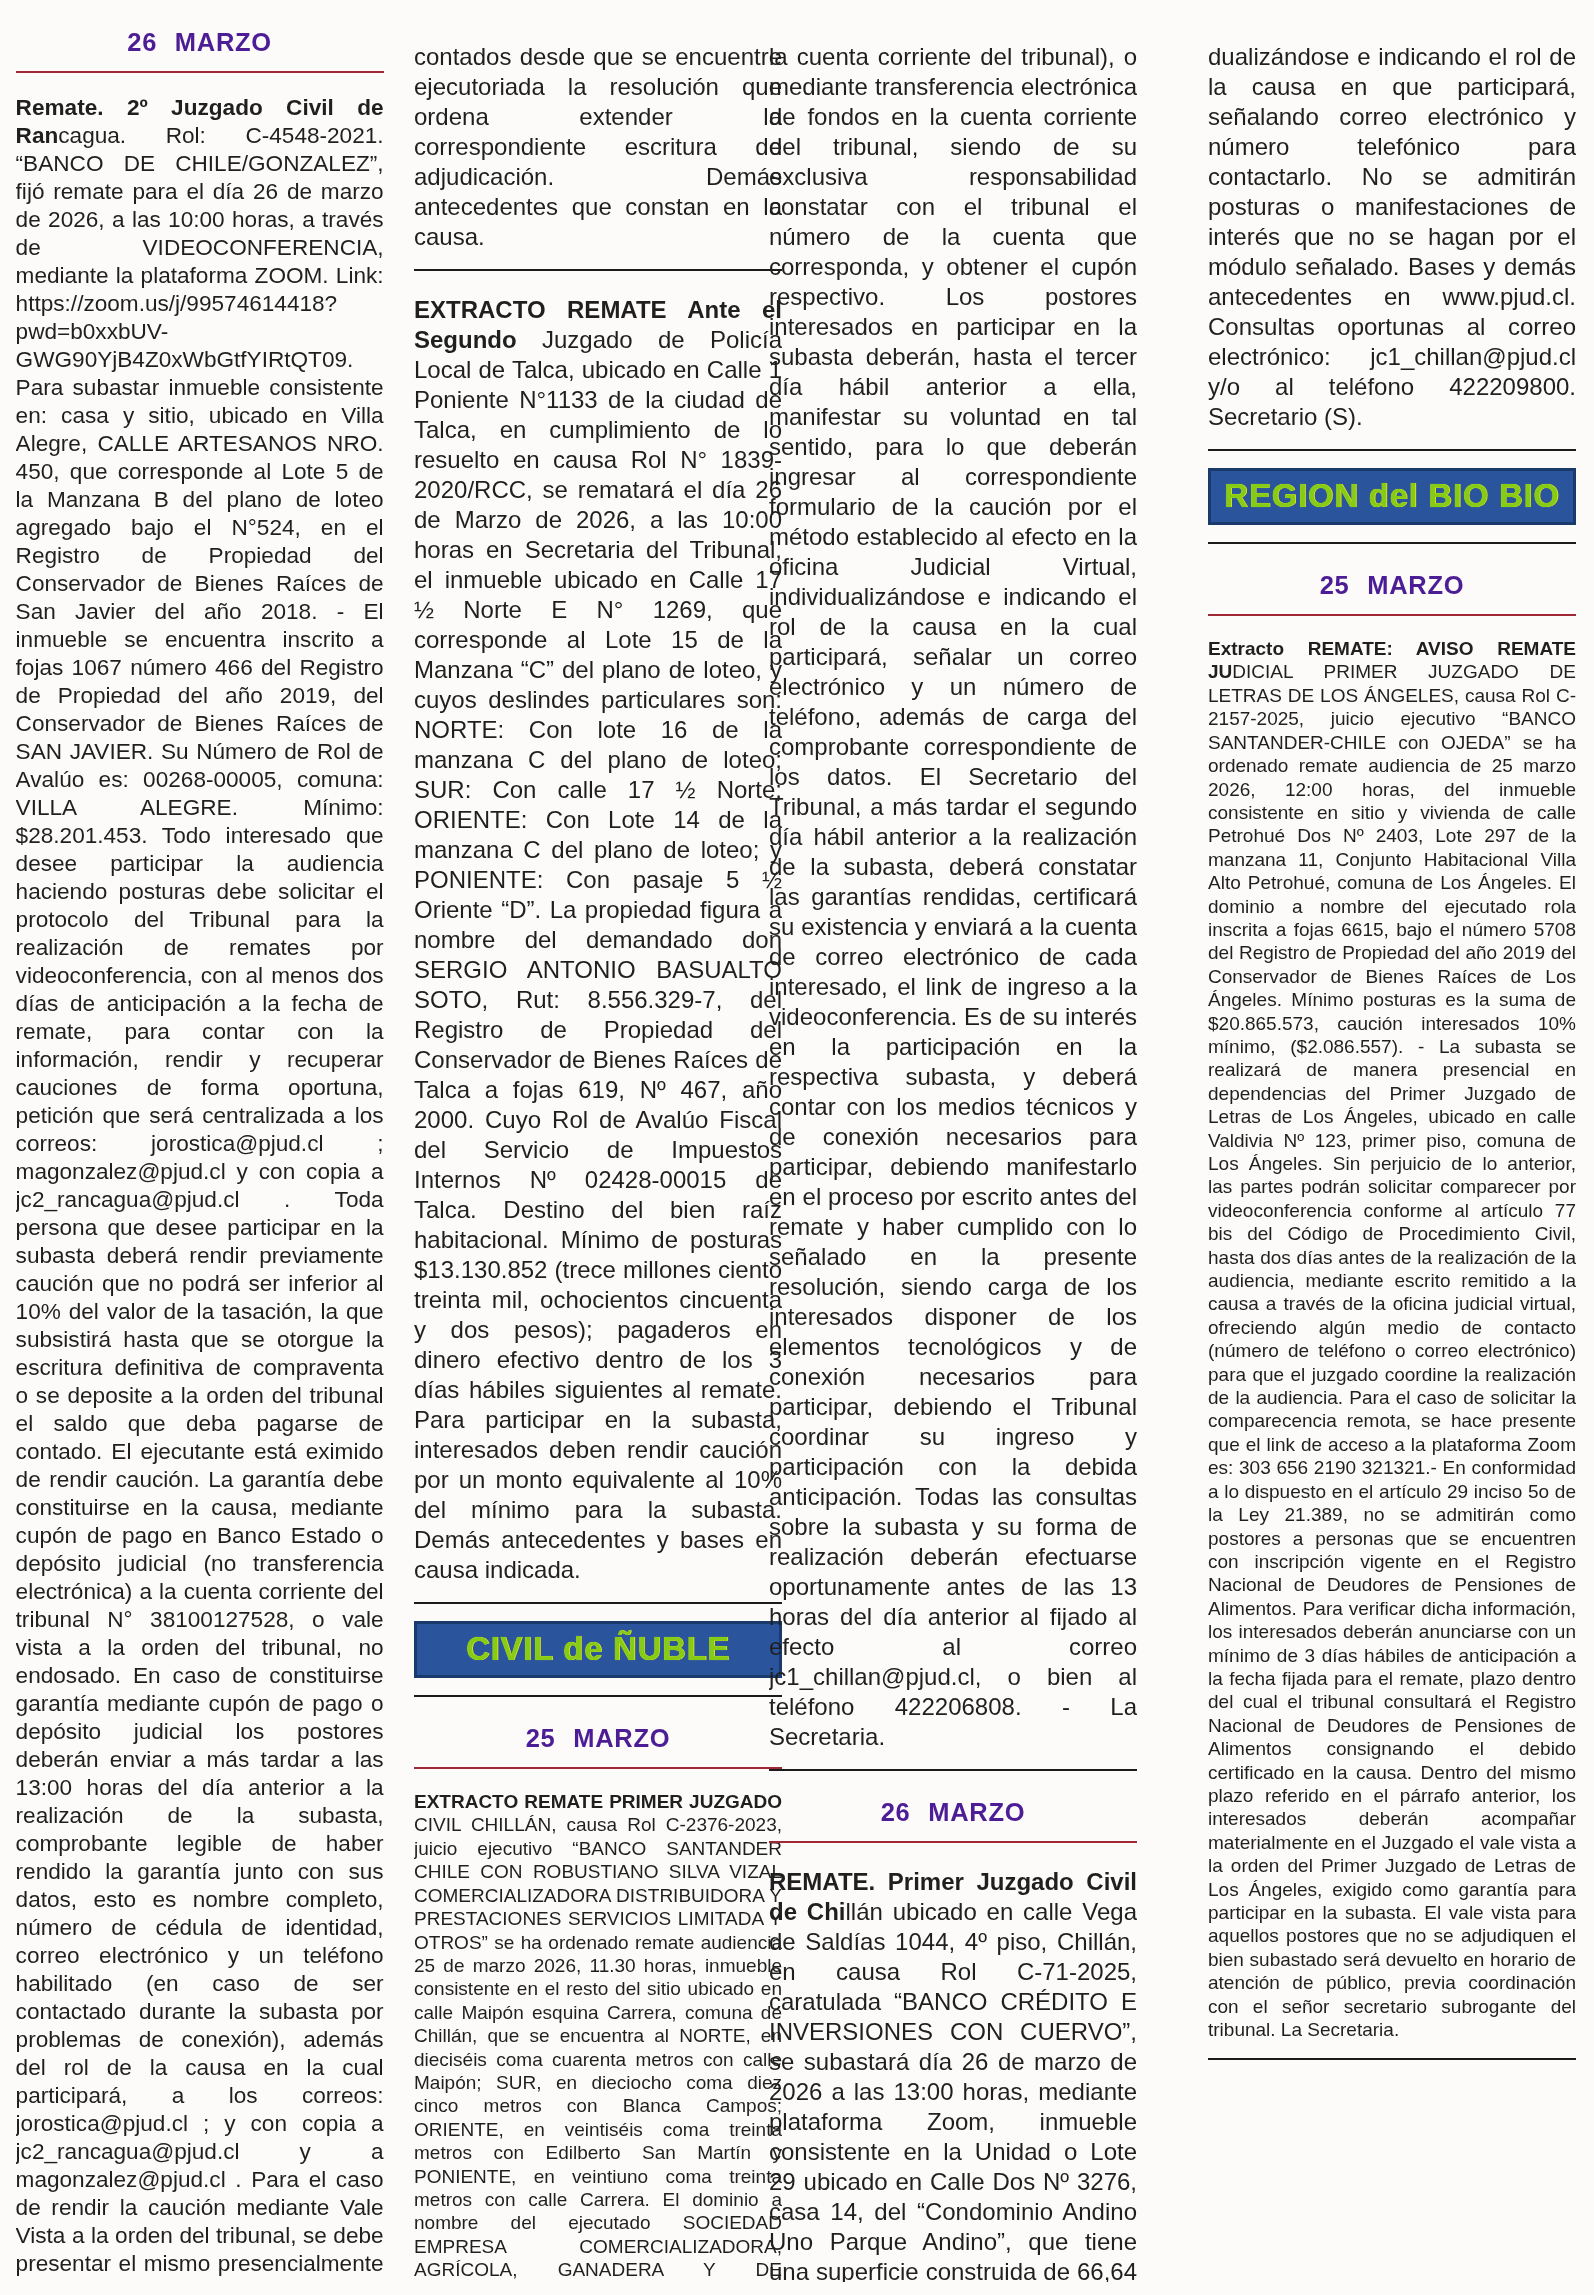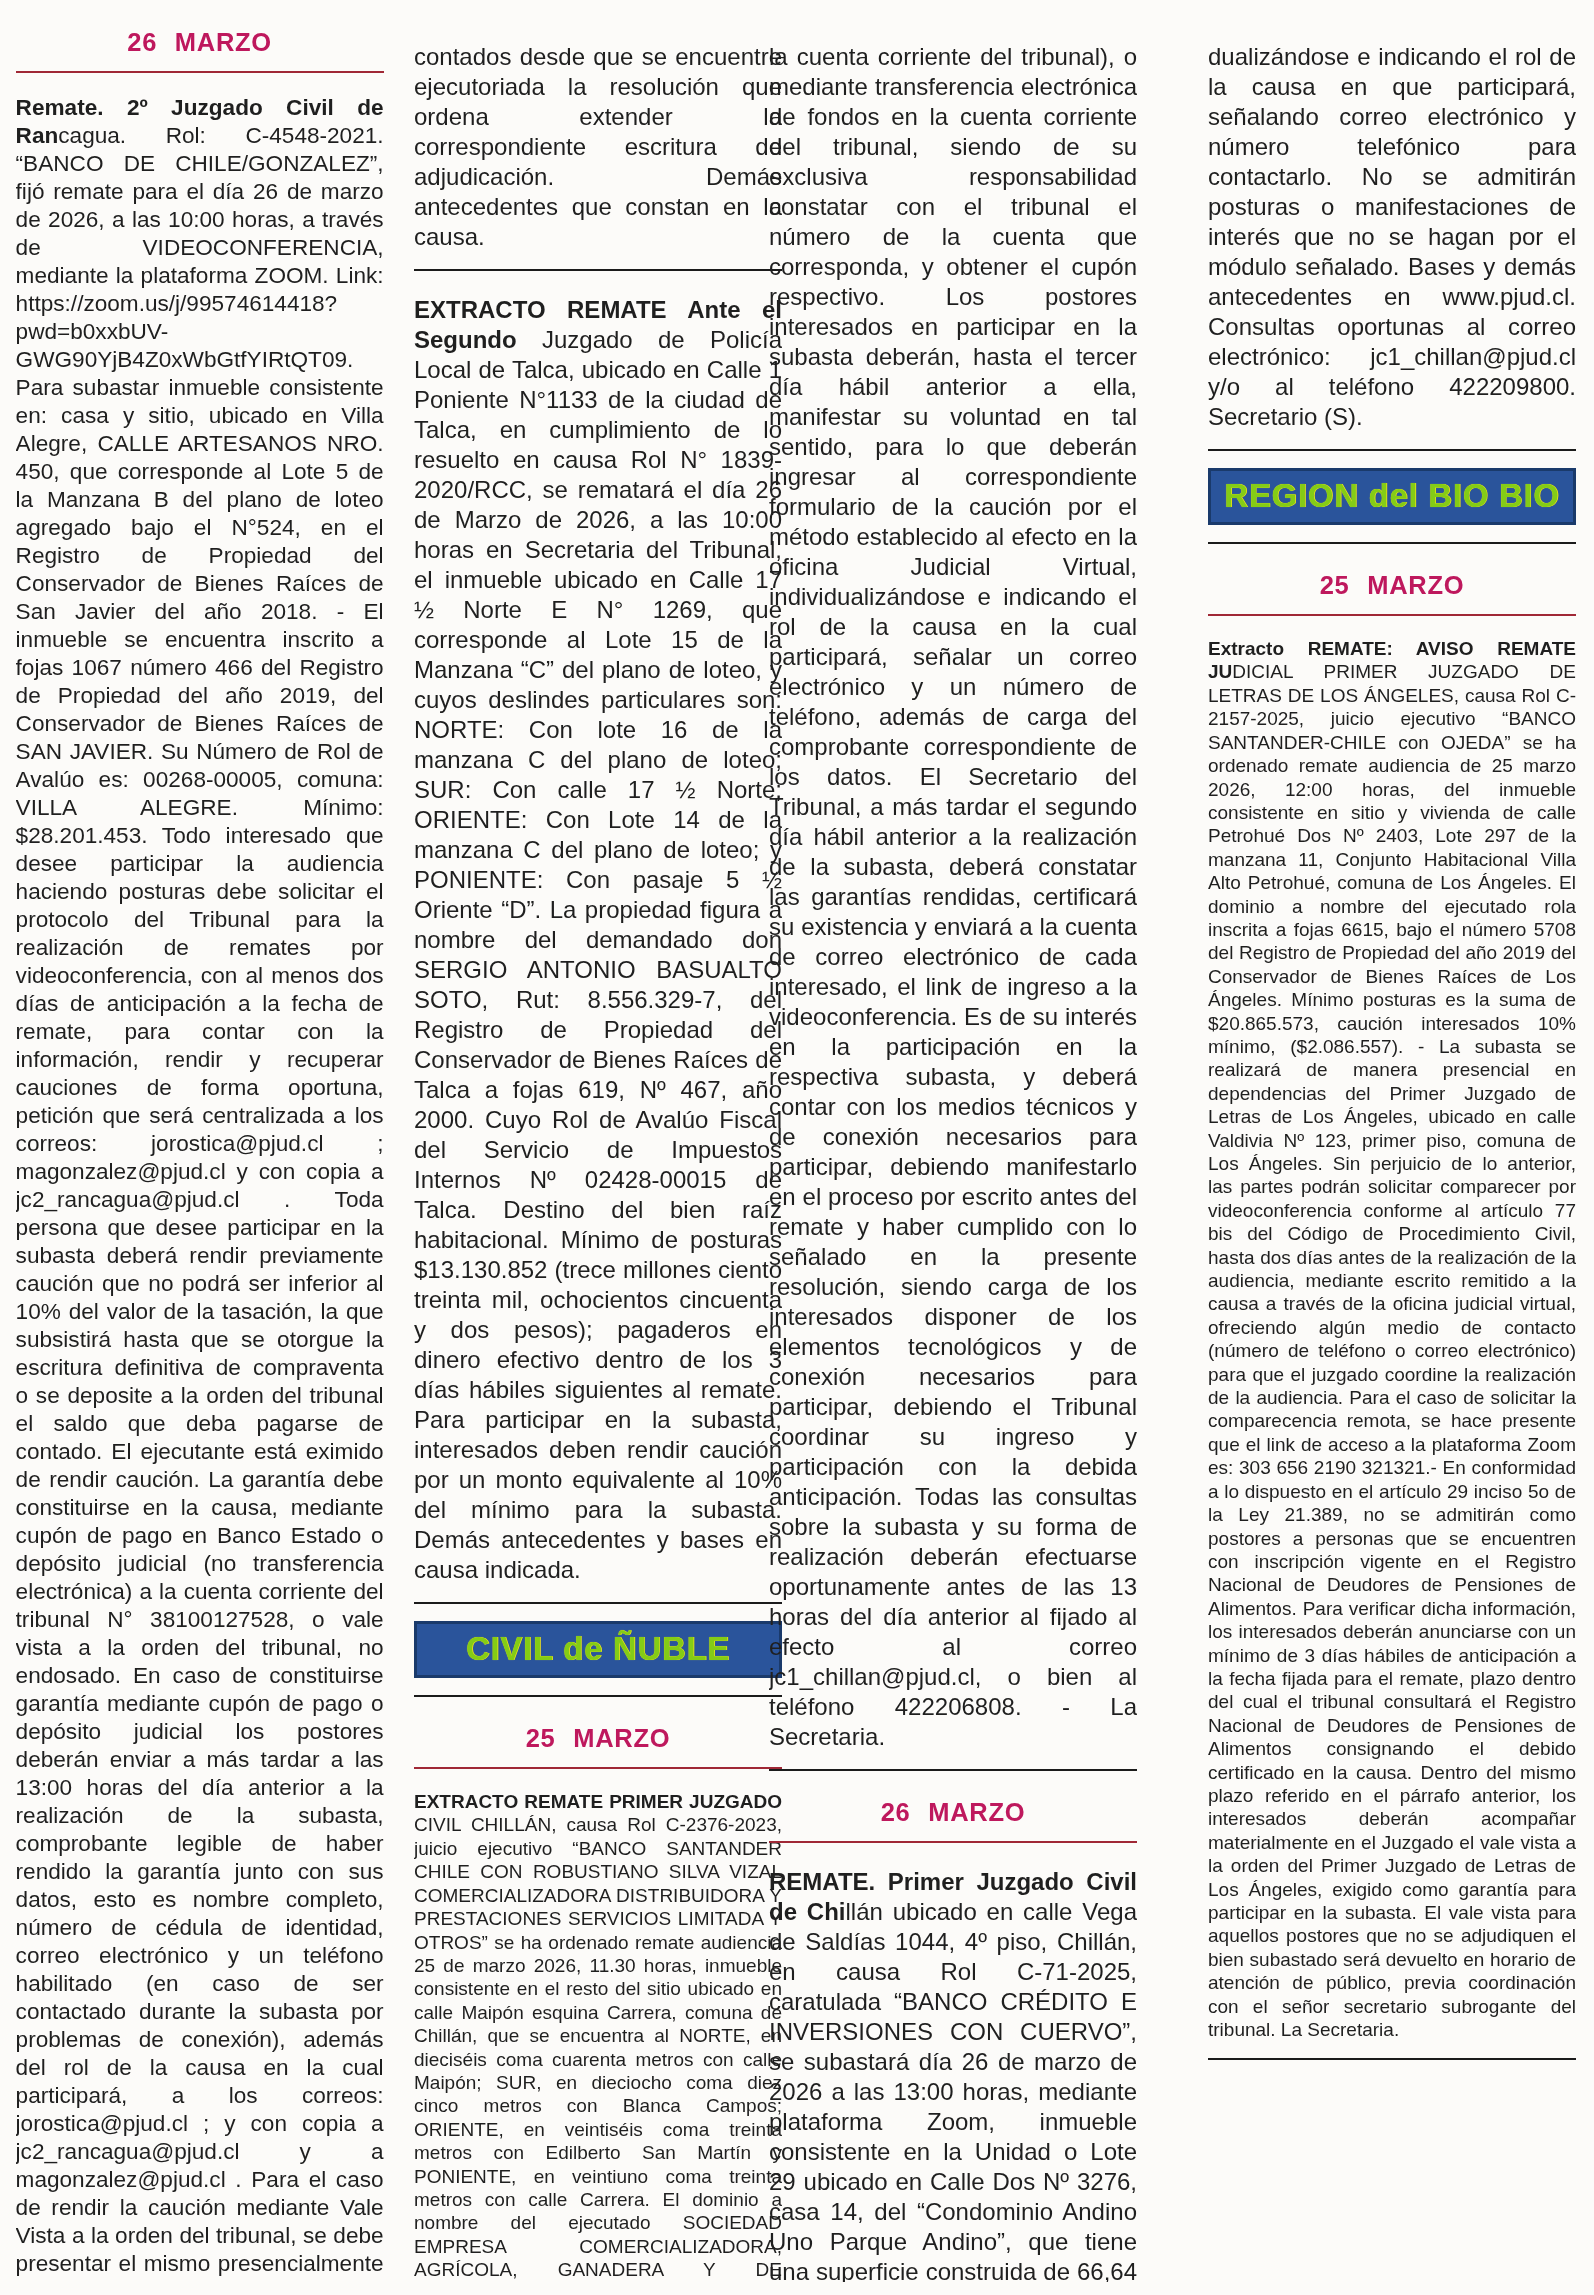--- a/index.html
+++ b/index.html
@@ -15,21 +15,21 @@
     position:absolute;top:18.4px;height:2264px;width:368px;
     overflow:hidden;
   }
   .col-0{left:15.6px;}
   .col-1{left:414px;}
   .col-2{left:769px;}
   .col-3{left:1208px;}
 
   .date-header{
     text-align:center;
-    color:#be185d;
+    color:#4c1d95;
     font-weight:bold;
     font-size:25.5px;
     letter-spacing:0.7px;
     word-spacing:10px;
     padding:10px 0 14px 0;
     border-bottom:2.8px solid #a02836;
     margin-bottom:21px;
   }
   .divider{
     border-top:2.1px solid #1b1b1b;

